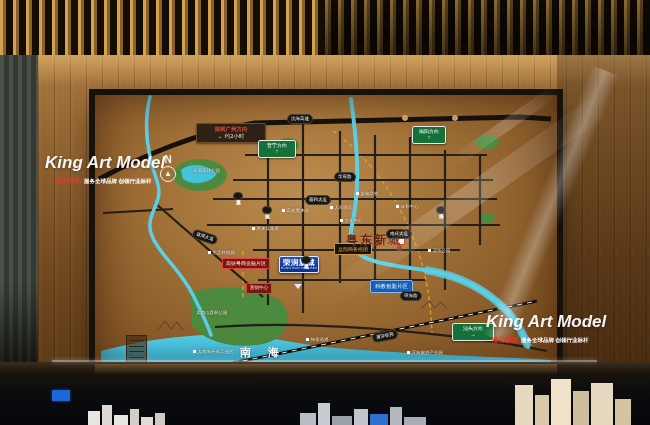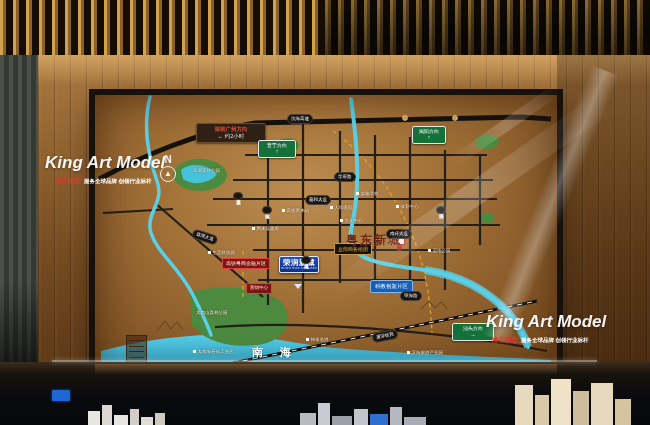--- a/index.html
+++ b/index.html
@@ -183,21 +183,21 @@
     <div>→</div>
   </div>
 
   <div class="zone-red abs" style="left:222px;top:258px;">高铁粤商金融片区</div>
   <div class="zone-red abs" style="left:246px;top:283px;font-size:4.5px;">营销中心</div>
   <div class="zone-gold abs" style="left:334px;top:243px;">总部商务组团</div>
   <div class="zone-blue abs" style="left:370px;top:280px;">科教创新片区</div>
   <div class="zone-vred abs" style="left:394px;top:237px;">粤东城际铁路</div>
 
   <div id="newcity-title" class="abs" style="left:346px;top:232px;">粤东新城</div>
-  <div id="sea-label" class="abs" style="left:252px;top:345px;">南 海</div>
+  <div id="sea-label" class="abs" style="left:240px;top:345px;">南 海</div>
 
   <div id="project-box" class="abs" style="left:279px;top:256px;">
     <div class="nm">荣润新城</div>
     <div class="sub">RONG RUN XIN CHENG</div>
   </div>
   <div id="project-ptr" class="abs" style="left:294px;top:284px;"></div>
 
   <div class="pill abs" style="left:287px;top:114px;">沈海高速</div>
   <div class="pill abs" style="left:305px;top:195px;">葵和大道</div>
   <div class="pill abs" style="left:334px;top:172px;">学府路</div>

